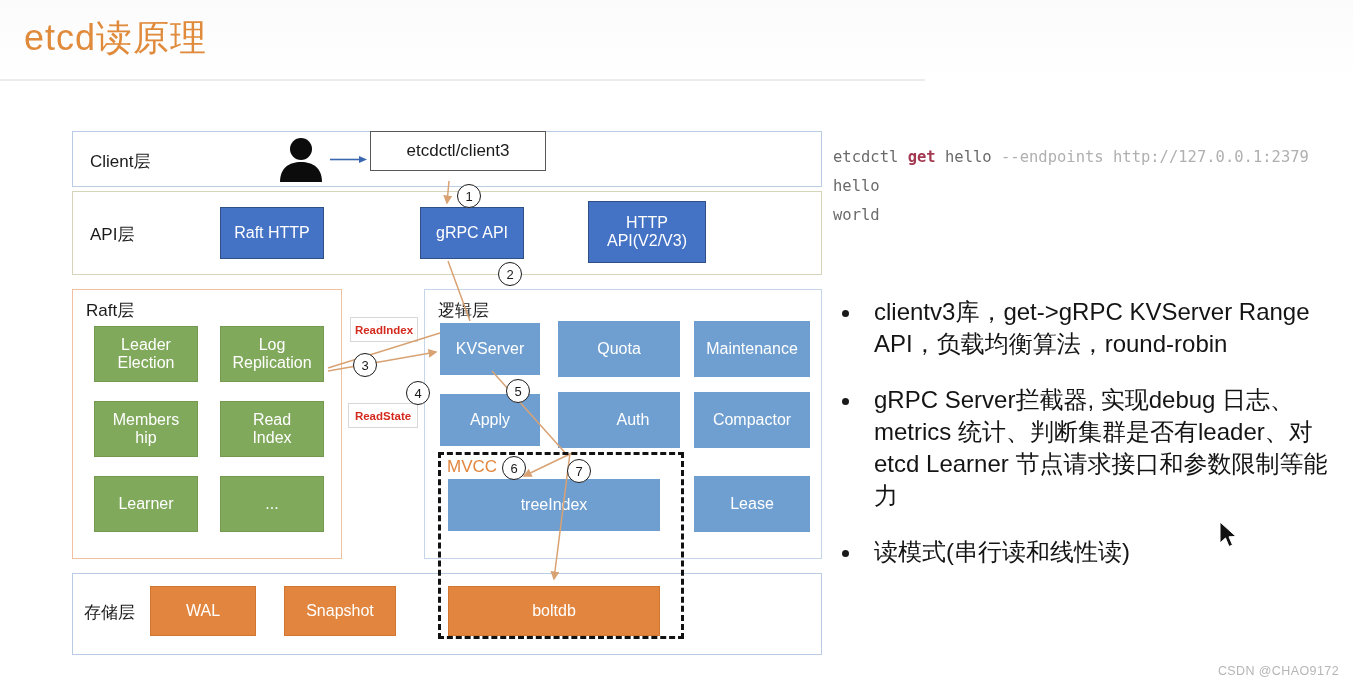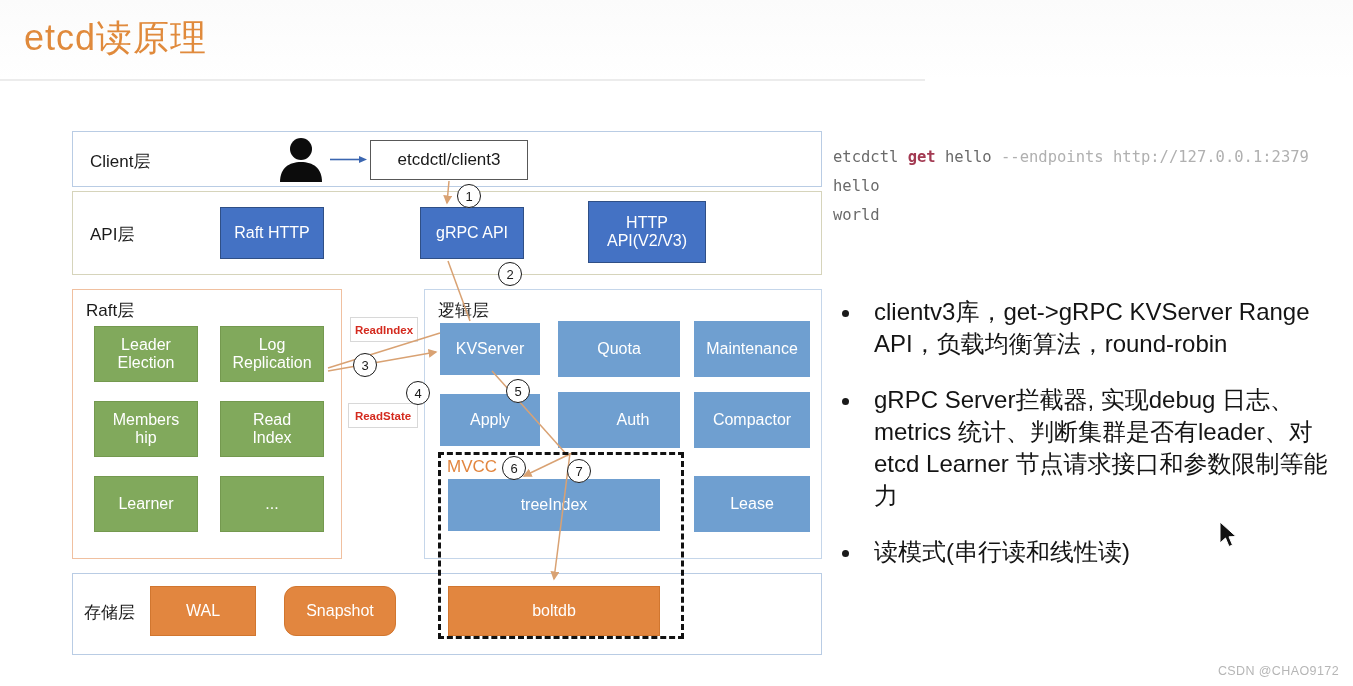--- a/index.html
+++ b/index.html
@@ -135,21 +135,21 @@
 
   <svg id="person-icon" viewBox="0 0 50 46">
     <circle cx="25" cy="13" r="11" fill="#0c0c0c"></circle>
     <path d="M4 46 C4 32 13 26 25 26 C37 26 46 32 46 46 Z" fill="#0c0c0c"></path>
   </svg>
   <svg id="client-arrow" viewBox="0 0 38 9">
     <line x1="0" y1="4.5" x2="29" y2="4.5" stroke="#3b66b0" stroke-width="1.6"></line>
     <path d="M29 1 L37 4.5 L29 8 Z" fill="#3b66b0"></path>
   </svg>
 
-  <div class="node plain" style="left:298px;top:9px;width:158px;height:40px;">etcdctl/client3</div>
+  <div class="node plain" style="left:298px;top:0;width:176px;height:40px;">etcdctl/client3</div>
 
   <div class="layer" id="layer-api"></div>
   <div class="layer-label" style="left:18px;top:92px;">API层</div>
 
   <div class="node blue-dark" style="left:148px;top:76px;width:104px;height:52px;">Raft HTTP</div>
   <div class="node blue-dark" style="left:348px;top:76px;width:104px;height:52px;">gRPC API</div>
   <div class="node blue-dark" style="left:516px;top:70px;width:118px;height:62px;flex-direction:column;">
     <span>HTTP</span>
     <span>API(V2/V3)</span>
   </div>
@@ -190,21 +190,21 @@
   <div class="node blue-light" style="left:376px;top:348px;width:212px;height:52px;">treeIndex</div>
   <div class="node blue-light" style="left:622px;top:345px;width:116px;height:56px;">Lease</div>
 
   <div id="mvcc-box"></div>
   <div id="mvcc-label">MVCC</div>
 
   <div class="layer" id="layer-storage"></div>
   <div class="layer-label" style="left:12px;top:470px;">存储层</div>
 
   <div class="node orange" style="left:78px;top:455px;width:106px;height:50px;">WAL</div>
-  <div class="node orange" style="left:212px;top:455px;width:112px;height:50px;border-radius:12px;">Snapshot</div>
+  <div class="node orange" style="left:212px;top:455px;width:112px;height:50px;">Snapshot</div>
   <div class="node orange" style="left:376px;top:455px;width:212px;height:50px;z-index:6;">boltdb</div>
 
   <div class="chip" style="left:278px;top:186px;width:68px;height:25px;">ReadIndex</div>
   <div class="chip" style="left:276px;top:272px;width:70px;height:25px;">ReadState</div>
 
   <svg id="arrows" viewBox="0 0 750 524">
     <defs>
       <marker id="ah" markerWidth="7" markerHeight="7" refX="5" refY="3" orient="auto">
         <path d="M0 0 L6 3 L0 6 Z" fill="#d9a273"></path>
       </marker>

